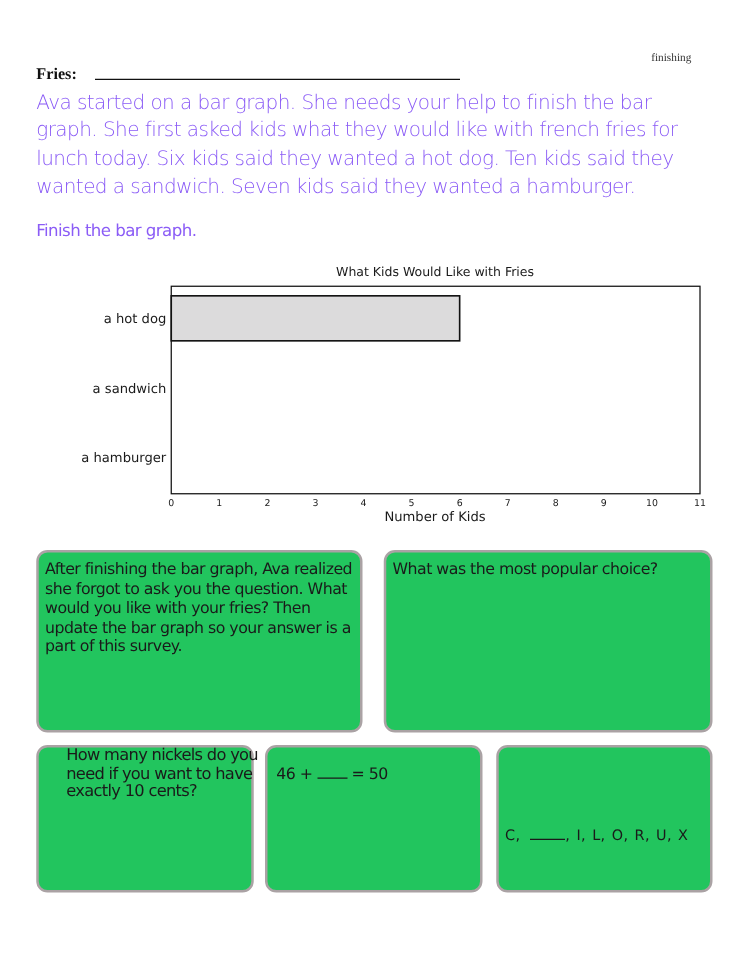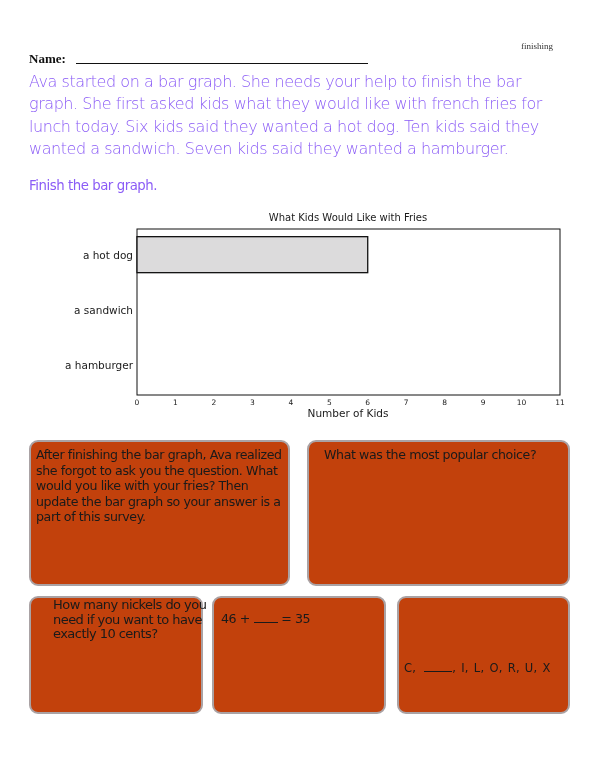--- a/index.html
+++ b/index.html
@@ -10,39 +10,39 @@
   .name-row { position: absolute; left: 29px; top: 51px; font-family: "Liberation Serif", serif;
               font-weight: bold; font-size: 13px; }
   .name-line { position: absolute; left: 76px; top: 63px; width: 292px; border-bottom: 1px solid #111; height: 0; }
   .story { position: absolute; left: 29px; top: 71px; width: 545px; font-size: 16px; line-height: 22.3px;
            letter-spacing: -0.45px; font-weight: 300; color: #8b5cf6; }
   .instr { position: absolute; left: 29px; top: 178px; font-size: 13.3px; letter-spacing: -0.45px; color: #8b5cf6; }
 
   #chart { position: absolute; left: 0; top: 0; }
   .chart-text { font-family: "DejaVu Sans", sans-serif; fill: #1a1a1a; }
 
-  .box { position: absolute; border: 2px solid #aaa2a4; border-radius: 9px; box-sizing: border-box; background: #c2410c; }
+  .box { position: absolute; border: 2px solid #aaa2a4; border-radius: 9px; box-sizing: border-box; background: #22c55e; }
   .box-text { position: absolute; color: #1a1a1a; letter-spacing: -0.4px; }
   #box1 { left: 29px; top: 440px; width: 261px; height: 146px; }
   #box2 { left: 307px; top: 440px; width: 263px; height: 146px; }
   #box3 { left: 29px; top: 596px; width: 174px; height: 118px; }
   #box4 { left: 212px; top: 596px; width: 174px; height: 118px; }
   #box5 { left: 397px; top: 596px; width: 173px; height: 118px; }
   #box1 .box-text { left: 5px; top: 5px; width: 250px; font-size: 12.6px; line-height: 15.5px; }
-  #box2 .box-text { left: 15px; top: 5px; width: 250px; font-size: 12.6px; line-height: 15.5px; }
+  #box2 .box-text { left: 5px; top: 5px; width: 250px; font-size: 12.6px; line-height: 15.5px; }
   #box3 .box-text { left: 22px; top: 0px; width: 160px; font-size: 13px; line-height: 14.6px; letter-spacing: -0.55px; }
   #box4 .box-text { left: 7px; top: 13px; font-size: 12.6px; }
   #box5 .box-text { left: 5px; top: 63px; font-size: 11.5px; letter-spacing: 0.3px; word-spacing: 1px; }
   .blank { display: inline-block; border-bottom: 1px solid #1a1a1a; vertical-align: baseline; height: 1px; }
 </style>
 </head>
 <body>
 
 <div class="brand">finishing</div>
-<div class="name-row">Name:</div>
+<div class="name-row">Fries:</div>
 <div class="name-line"></div>
 
 <div class="story">Ava started on a bar graph. She needs your help to finish the bar graph. She first asked kids what they would like with french fries for lunch today. Six kids said they wanted a hot dog. Ten kids said they wanted a sandwich. Seven kids said they wanted a hamburger.</div>
 <div class="instr">Finish the bar graph.</div>
 
 <svg id="chart" width="600" height="440">
   <text id="chart-title" class="chart-text" x="348" y="221" font-size="10" text-anchor="middle">What Kids Would Like with Fries</text>
   <rect id="plot-frame" x="137" y="229" width="423" height="166" fill="none" stroke="#111" stroke-width="1"></rect>
   <g id="cat-labels">
       <text x="133" y="258.6666666666667" text-anchor="end" font-size="10.5" class="chart-text">a hot dog</text>
@@ -75,21 +75,21 @@
 <div class="box" id="box2">
   <div class="box-text">What was the most popular choice?</div>
 </div>
 <div class="box" id="box3">
   <div class="box-text">How many nickels do you need if you want to have exactly 10 cents?</div>
 </div>
 <div class="box" id="box4">
   <div class="box-text">
     <span>46 +</span>
     <span class="blank" style="width:24px"></span>
-    <span>= 35</span>
+    <span>= 50</span>
   </div>
 </div>
 <div class="box" id="box5">
   <div class="box-text">
     <span>C,</span>
     <span class="blank" style="width:28px; margin-left:3px"></span><span>, I, L, O, R, U, X</span>
   </div>
 </div>
 
 </body></html>

